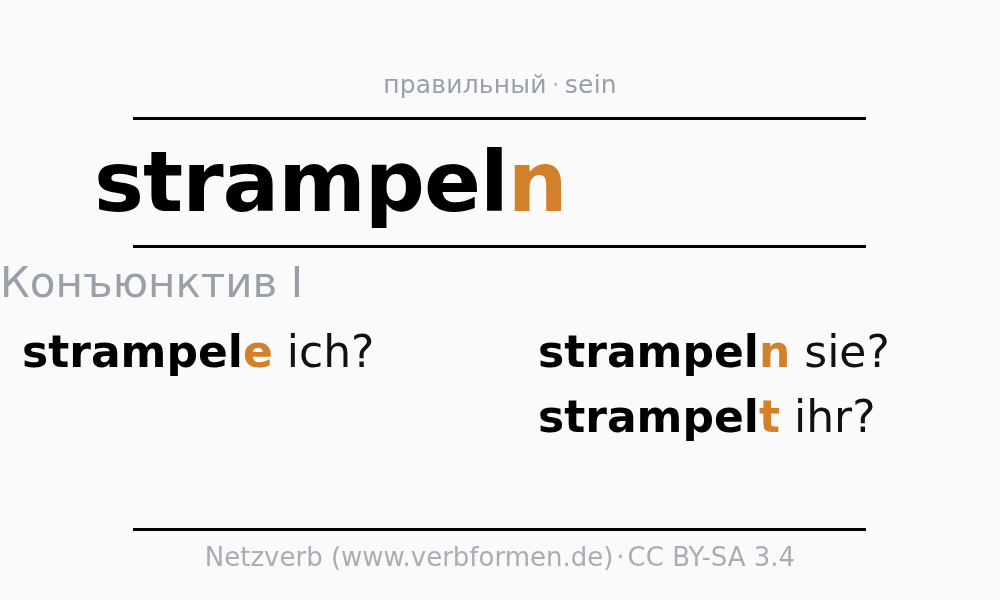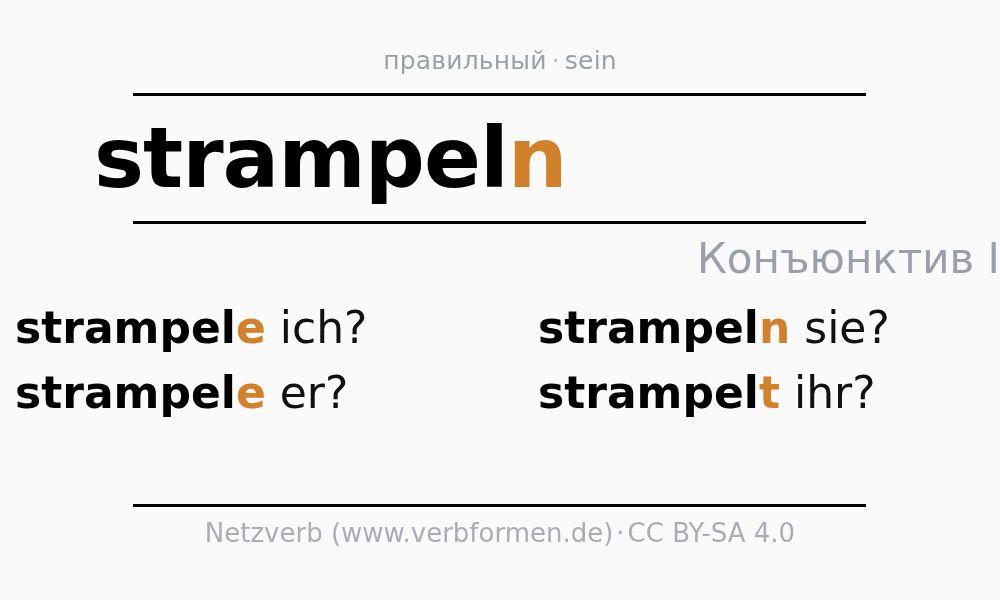--- a/index.html
+++ b/index.html
@@ -11,20 +11,21 @@
     height: 600px;
     background: #fafafa;
     font-family: "DejaVu Sans", sans-serif;
     overflow: hidden;
   }
   .page {
     position: relative;
     width: 1000px;
     height: 500px;
     box-sizing: border-box;
+    margin-top: 24px;
   }
 
   
   .meta-line {
     position: absolute;
     top: 46px;
     left: 0;
     width: 1000px;
     text-align: center;
     font-size: 25px;
@@ -83,40 +84,40 @@
     white-space: nowrap;
   }
   .hl { color: #d2802a; }
 
   
   .tense-title {
     position: absolute;
     top: 236px;
     left: 0;
     width: 1000px;
-    text-align: right;
+    text-align: left;
     font-size: 42px;
     color: #9aa0aa;
     line-height: 1.1;
     white-space: nowrap;
   }
 
   
   .conj-grid {
     position: absolute;
     top: 295px;
     left: 0;
     width: 1000px;
     display: flex;
   }
   .conj-col {
     width: 500px;
     box-sizing: border-box;
   }
-  .conj-col.left  { padding-left: 15px; }
+  .conj-col.left  { padding-left: 22px; }
   .conj-col.right { padding-left: 38px; }
 
   .conj-row {
     height: 65px;
     line-height: 65px;
     font-size: 44px;
     white-space: nowrap;
     color: #000000;
   }
   .conj-stem {
@@ -165,29 +166,28 @@
   </div>
 
   <div class="rule rule-mid"></div>
 
   <div class="tense-title">Конъюнктив I</div>
 
   <div class="conj-grid">
 
     <div class="conj-col left">
       <div class="conj-row"><span class="conj-stem">strampel</span><span class="conj-ending">e</span><span class="conj-pronoun"> ich?</span></div>
-      <div class="conj-row"><span class="conj-stem">strampel</span><span class="conj-ending">e</span><span class="conj-pronoun"> er?</span></div>
     </div>
 
     <div class="conj-col right">
       <div class="conj-row"><span class="conj-stem">strampel</span><span class="conj-ending">n</span><span class="conj-pronoun"> sie?</span></div>
       <div class="conj-row"><span class="conj-stem">strampel</span><span class="conj-ending">t</span><span class="conj-pronoun"> ihr?</span></div>
     </div>
 
   </div>
 
   <div class="rule rule-bottom"></div>
 
   <div class="footer">
-    <span>Netzverb (www.verbformen.de)</span><span class="footer-sep">·</span><span>CC BY-SA 4.0</span>
+    <span>Netzverb (www.verbformen.de)</span><span class="footer-sep">·</span><span>CC BY-SA 3.4</span>
   </div>
 
 </div>
 
 </body></html>

